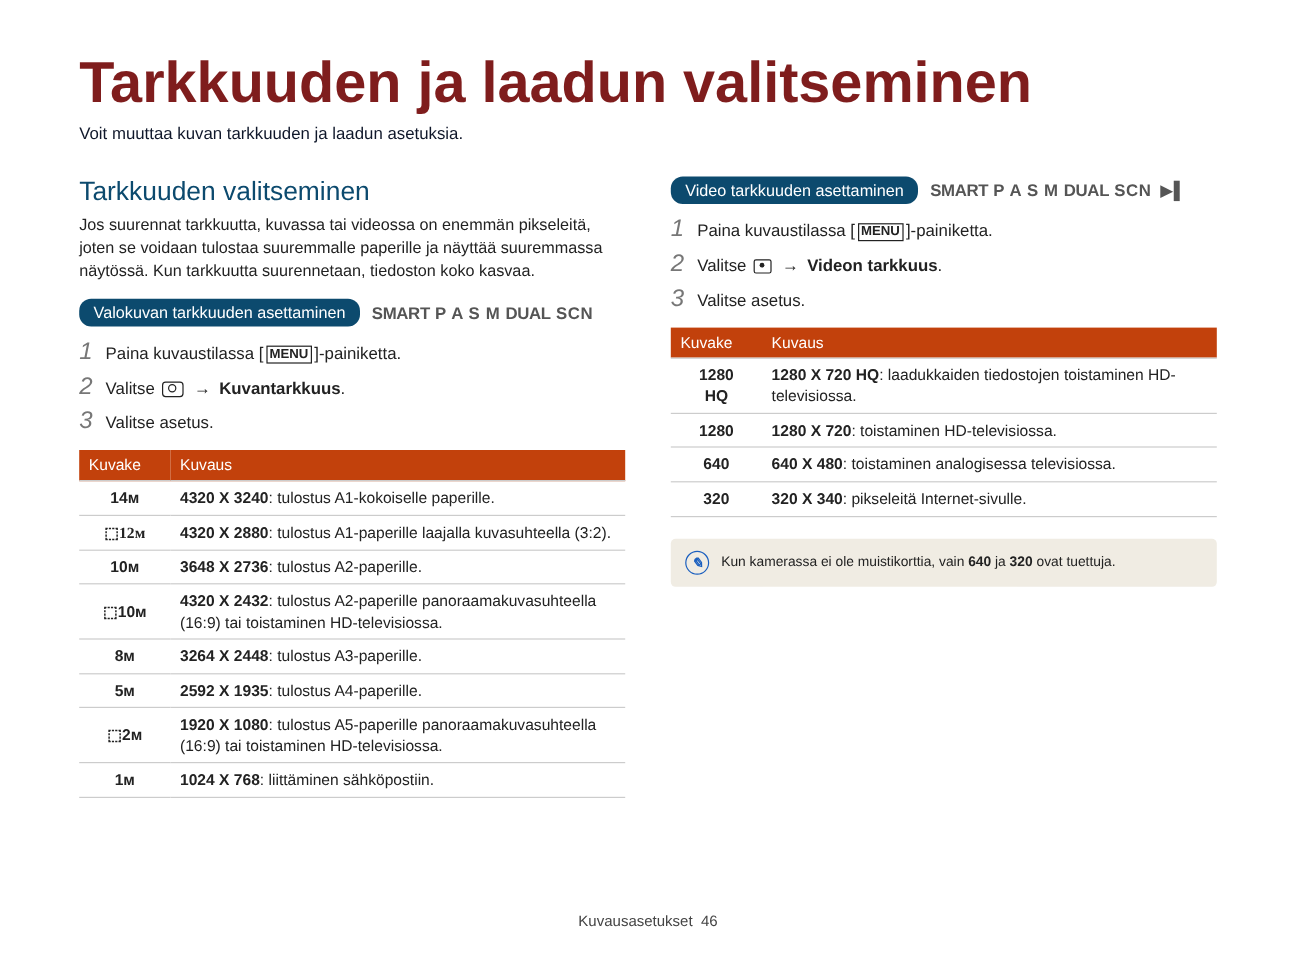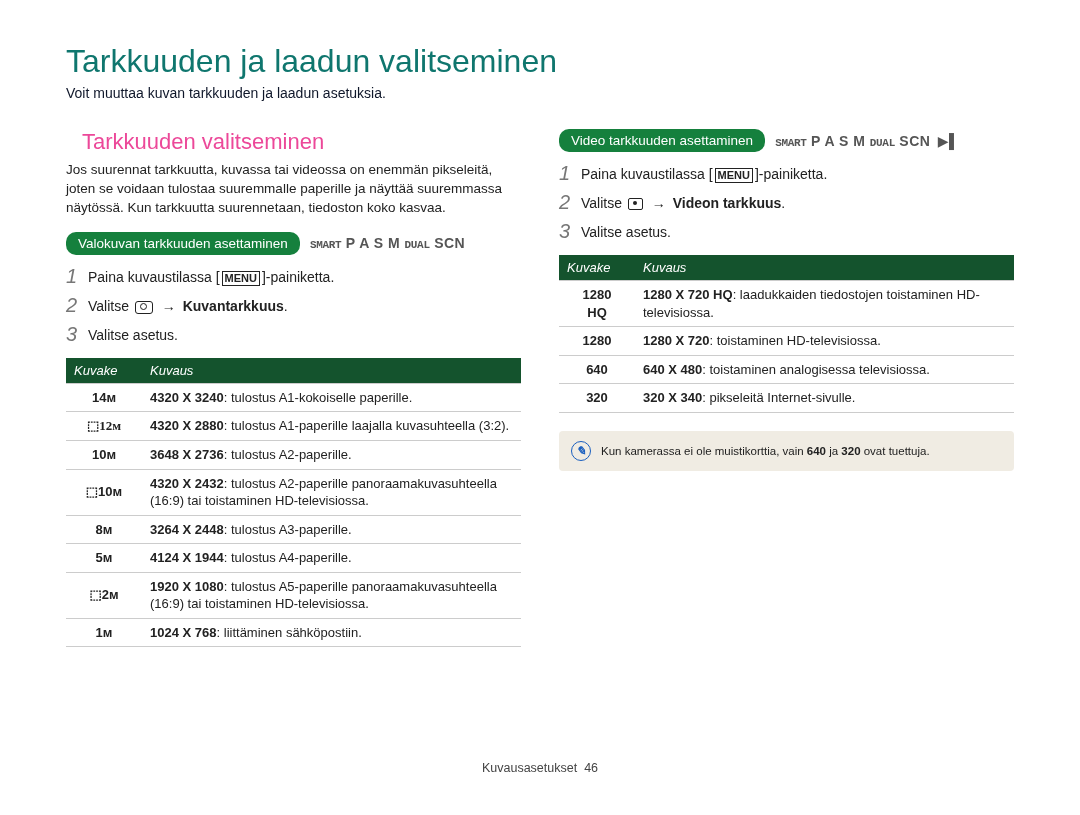--- a/index.html
+++ b/index.html
@@ -9,71 +9,71 @@
     width: 1080px;
     height: 815px;
     font-family: Arial, Helvetica, sans-serif;
     color: #222;
     position: relative;
   }
   .page {
     padding: 44px 66px 0 66px;
   }
   .main-title {
-    font-size: 32px;
-    font-weight: 400;
-    color: #0f766e;
+    font-size: 48px;
+    font-weight: 700;
+    color: #7f1d1d;
     margin: 0 0 6px 0;
     line-height: 1.1;
   }
   .subtitle {
     font-size: 14px;
     margin: 0 0 28px 0;
     color: #0f172a;
   }
   .columns {
     display: flex;
     gap: 38px;
   }
   .col {
     flex: 1;
     min-width: 0;
   }
   .section-title {
     font-size: 22px;
-    color: #ec4899;
+    color: #0c4a6e;
     font-weight: 400;
-    margin: 0 0 6px 16px;
+    margin: 0 0 6px 0;
   }
   .section-text {
     font-size: 13.5px;
     line-height: 1.4;
     margin: 0 0 14px 0;
   }
   .pill-row {
     display: flex;
     align-items: center;
     margin-bottom: 10px;
   }
   .pill {
-    background: #15803d;
+    background: #0c4a6e;
     color: #fff;
     border-radius: 10px;
     padding: 4px 12px;
     font-size: 13.5px;
     display: inline-block;
     margin-right: 10px;
   }
   .mode-icons {
     letter-spacing: 0.5px;
     font-size: 14px;
     color: #555;
   }
   .mode-bold { font-weight: bold; }
-  .mode-smart { font-size:11px; font-weight:bold; letter-spacing:-0.3px;font-family:Liberation Mono, monospace;}
+  .mode-smart { font-size:14px; font-weight:bold; letter-spacing:-0.3px;}
   .ol-step {
     display: flex;
     align-items: flex-start;
     margin: 6px 0;
     font-size: 14px;
   }
   .step-num {
     font-style: italic;
     font-size: 20px;
     color: #777;
@@ -135,27 +135,26 @@
     font-weight: normal;
     margin: 0 3px;
   }
   table.dt {
     width: 100%;
     border-collapse: collapse;
     margin-top: 12px;
     font-size: 13px;
   }
   table.dt th {
-    background: #14532d;
+    background: #c2410c;
     color: #fff;
     font-weight: normal;
     text-align: left;
     padding: 5px 8px;
     border-bottom: 1px solid #ccc;
-    font-style: italic;
   }
   table.dt th:first-child {
     width: 60px;
   }
   table.dt td {
     border-bottom: 1px solid #ccc;
     padding: 5px 8px;
     vertical-align: top;
     line-height: 1.35;
   }
@@ -265,21 +264,21 @@
             <tr>
               <td style="white-space: pre-line;">⬚10ᴍ</td>
               <td><span class="res-b">4320 X 2432</span><span>: tulostus A2-paperille panoraamakuvasuhteella (16:9) tai toistaminen HD-televisiossa.</span></td>
             </tr>
             <tr>
               <td style="white-space: pre-line;">8ᴍ</td>
               <td><span class="res-b">3264 X 2448</span><span>: tulostus A3-paperille.</span></td>
             </tr>
             <tr>
               <td style="white-space: pre-line;">5ᴍ</td>
-              <td><span class="res-b">4124 X 1944</span><span>: tulostus A4-paperille.</span></td>
+              <td><span class="res-b">2592 X 1935</span><span>: tulostus A4-paperille.</span></td>
             </tr>
             <tr>
               <td style="white-space: pre-line;">⬚2ᴍ</td>
               <td><span class="res-b">1920 X 1080</span><span>: tulostus A5-paperille panoraamakuvasuhteella (16:9) tai toistaminen HD-televisiossa.</span></td>
             </tr>
             <tr>
               <td style="white-space: pre-line;">1ᴍ</td>
               <td><span class="res-b">1024 X 768</span><span>: liittäminen sähköpostiin.</span></td>
             </tr>
           </tbody>

